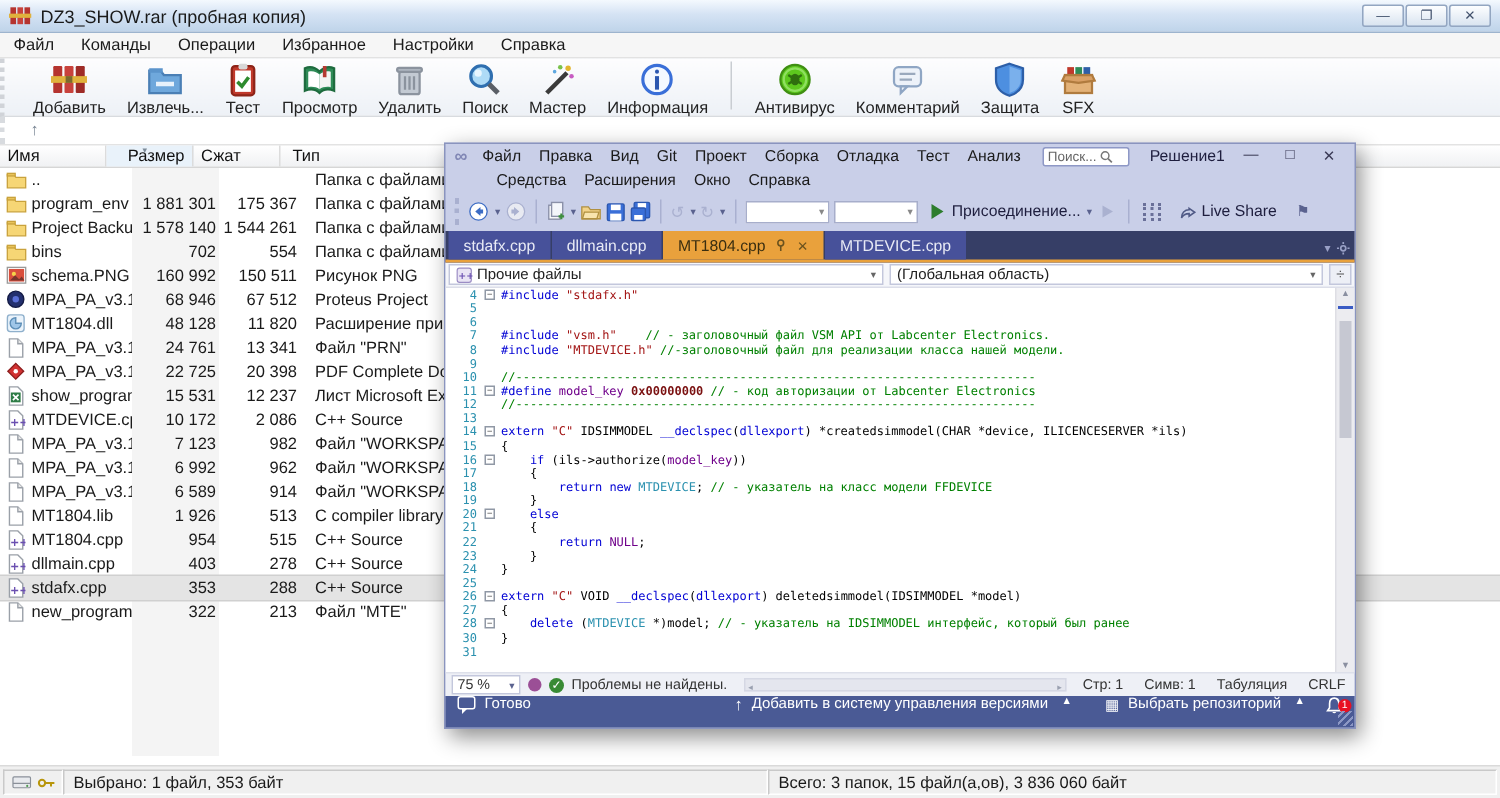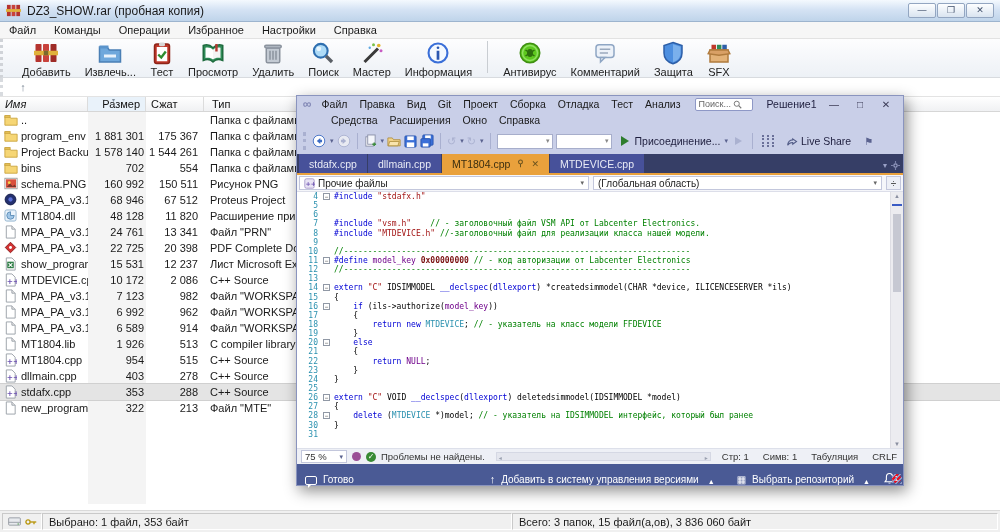--- a/index.html
+++ b/index.html
@@ -23,21 +23,21 @@
   .tbtn{display:flex;flex-direction:column;align-items:center;padding:2px 7px 0 7px;font-size:11px;color:#222;}
   .tbtn .ticon{height:24px;display:flex;align-items:center;}
   .tbtn .tlab{margin-top:1px;white-space:nowrap;}
   .tsep{width:1px;background:#C9CDD2;height:32px;margin:2px 8px 0 8px;}
   .rar-nav{position:absolute;left:0;top:78px;width:1000px;height:18px;display:flex;align-items:center;padding-left:8px;border-left:3px dotted #D8DBDF;}
   .upbtn{width:24px;height:15px;text-align:center;font-size:11px;color:#7A8694;line-height:14px;}
   .rar-header{position:absolute;left:0;top:96px;width:1000px;height:16px;display:flex;
     background:linear-gradient(#FFFFFF,#F0F1F3);border-top:1px solid #E3E3E3;border-bottom:1px solid #D6D6D6;
     font-size:11px;color:#111;}
   .hc{border-right:1px solid #DCDCDC;display:flex;align-items:center;padding:0 5px;}
-  .hc.c0{width:88px;font-style:italic;}
+  .hc.c0{width:71px;}
   .hc.c1{width:58px;justify-content:flex-end;background:#E9F2FA;position:relative;}
   .hc.c1 .sortmark{position:absolute;left:24px;top:-1px;font-size:6px;color:#7E8floats9;color:#7E8C99;}
   .hc.c2{width:58px;justify-content:flex-start;}
   .hc.c3{flex:1;border-right:none;padding-left:8px;}
   .rar-list{position:absolute;left:0;top:112px;width:1000px;height:392px;background:#fff;}
   .sortband{position:absolute;left:88px;top:0;width:58px;height:392px;background:#F4F4F4;}
   .frow{position:relative;display:flex;align-items:center;height:16px;font-size:11px;white-space:nowrap;}
   .frow.sel{background:#E4E4E4;outline:1px solid #D0D0D0;}
   .ficon{width:15px;height:14px;margin-left:4px;display:inline-flex;flex:none;}
   .fname{width:69px;overflow:hidden;flex:none;padding-left:2px;}
@@ -94,21 +94,21 @@
   .vscroll .arr{position:absolute;left:0;width:12px;text-align:center;font-size:6px;color:#8A8FA0;}
   .vscroll .thumb{position:absolute;left:2px;width:8px;top:22px;height:78px;background:#C6C8D2;}
   .vscroll .cmark{position:absolute;left:1px;width:10px;top:12px;height:2px;background:#3A5BC4;}
   .vs-edstatus{height:16px;background:#EEF0F6;display:flex;align-items:center;font-size:9.5px;color:#333;border-top:1px solid #DDE0EA;padding:0 4px;gap:5px;}
   .zoombox{width:46px;height:13px;background:#fff;border:1px solid #C3C7DC;display:flex;align-items:center;padding:0 3px;justify-content:space-between;}
   .pdot{width:9px;height:9px;border-radius:50%;background:#9B4F96;flex:none;}
   .gcheck{width:10px;height:10px;border-radius:50%;background:#388A34;color:#fff;font-size:8px;line-height:10px;text-align:center;flex:none;}
   .hscroll{flex:1;height:9px;background:#E4E6EE;border:1px solid #D5D8E4;margin:0 6px;position:relative;}
   .hscroll i{position:absolute;top:1px;font-size:6px;font-style:normal;color:#9AA0B0;}
   .edinfo{margin-right:9px;white-space:nowrap;text-align:center;}
-  .vs-status{height:21px;background:#4A5A95;color:#fff;display:flex;align-items:flex-end;font-size:10px;padding:0 8px;gap:6px;position:relative;}
+  .vs-status{height:21px;background:#4A5A95;color:#fff;display:flex;align-items:flex-start;font-size:10px;padding:0 8px;gap:6px;position:relative;}
   .chaticon{width:12px;height:9px;border:1px solid #fff;border-radius:2px;position:relative;flex:none;}
   .chaticon:after{content:"";position:absolute;left:2px;bottom:-4px;border:2px solid transparent;border-top-color:#fff;border-left-color:#fff;}
   .vs-status .flex{flex:1;}
   .uparrow{font-size:11px;}
   .smalltri{font-size:7px;margin-left:3px;}
   .repoicon{font-size:10px;}
   .bellwrap{position:relative;margin-left:8px;display:inline-flex;}
   .badge{position:absolute;right:-6px;top:2px;background:#E81123;color:#fff;border-radius:50%;width:9px;height:9px;font-size:7px;line-height:9px;text-align:center;}
   .grip{position:absolute;right:1px;bottom:1px;width:10px;height:10px;
    background:repeating-linear-gradient(135deg,transparent 0 2px,#8C97C4 2px 3.5px);}

